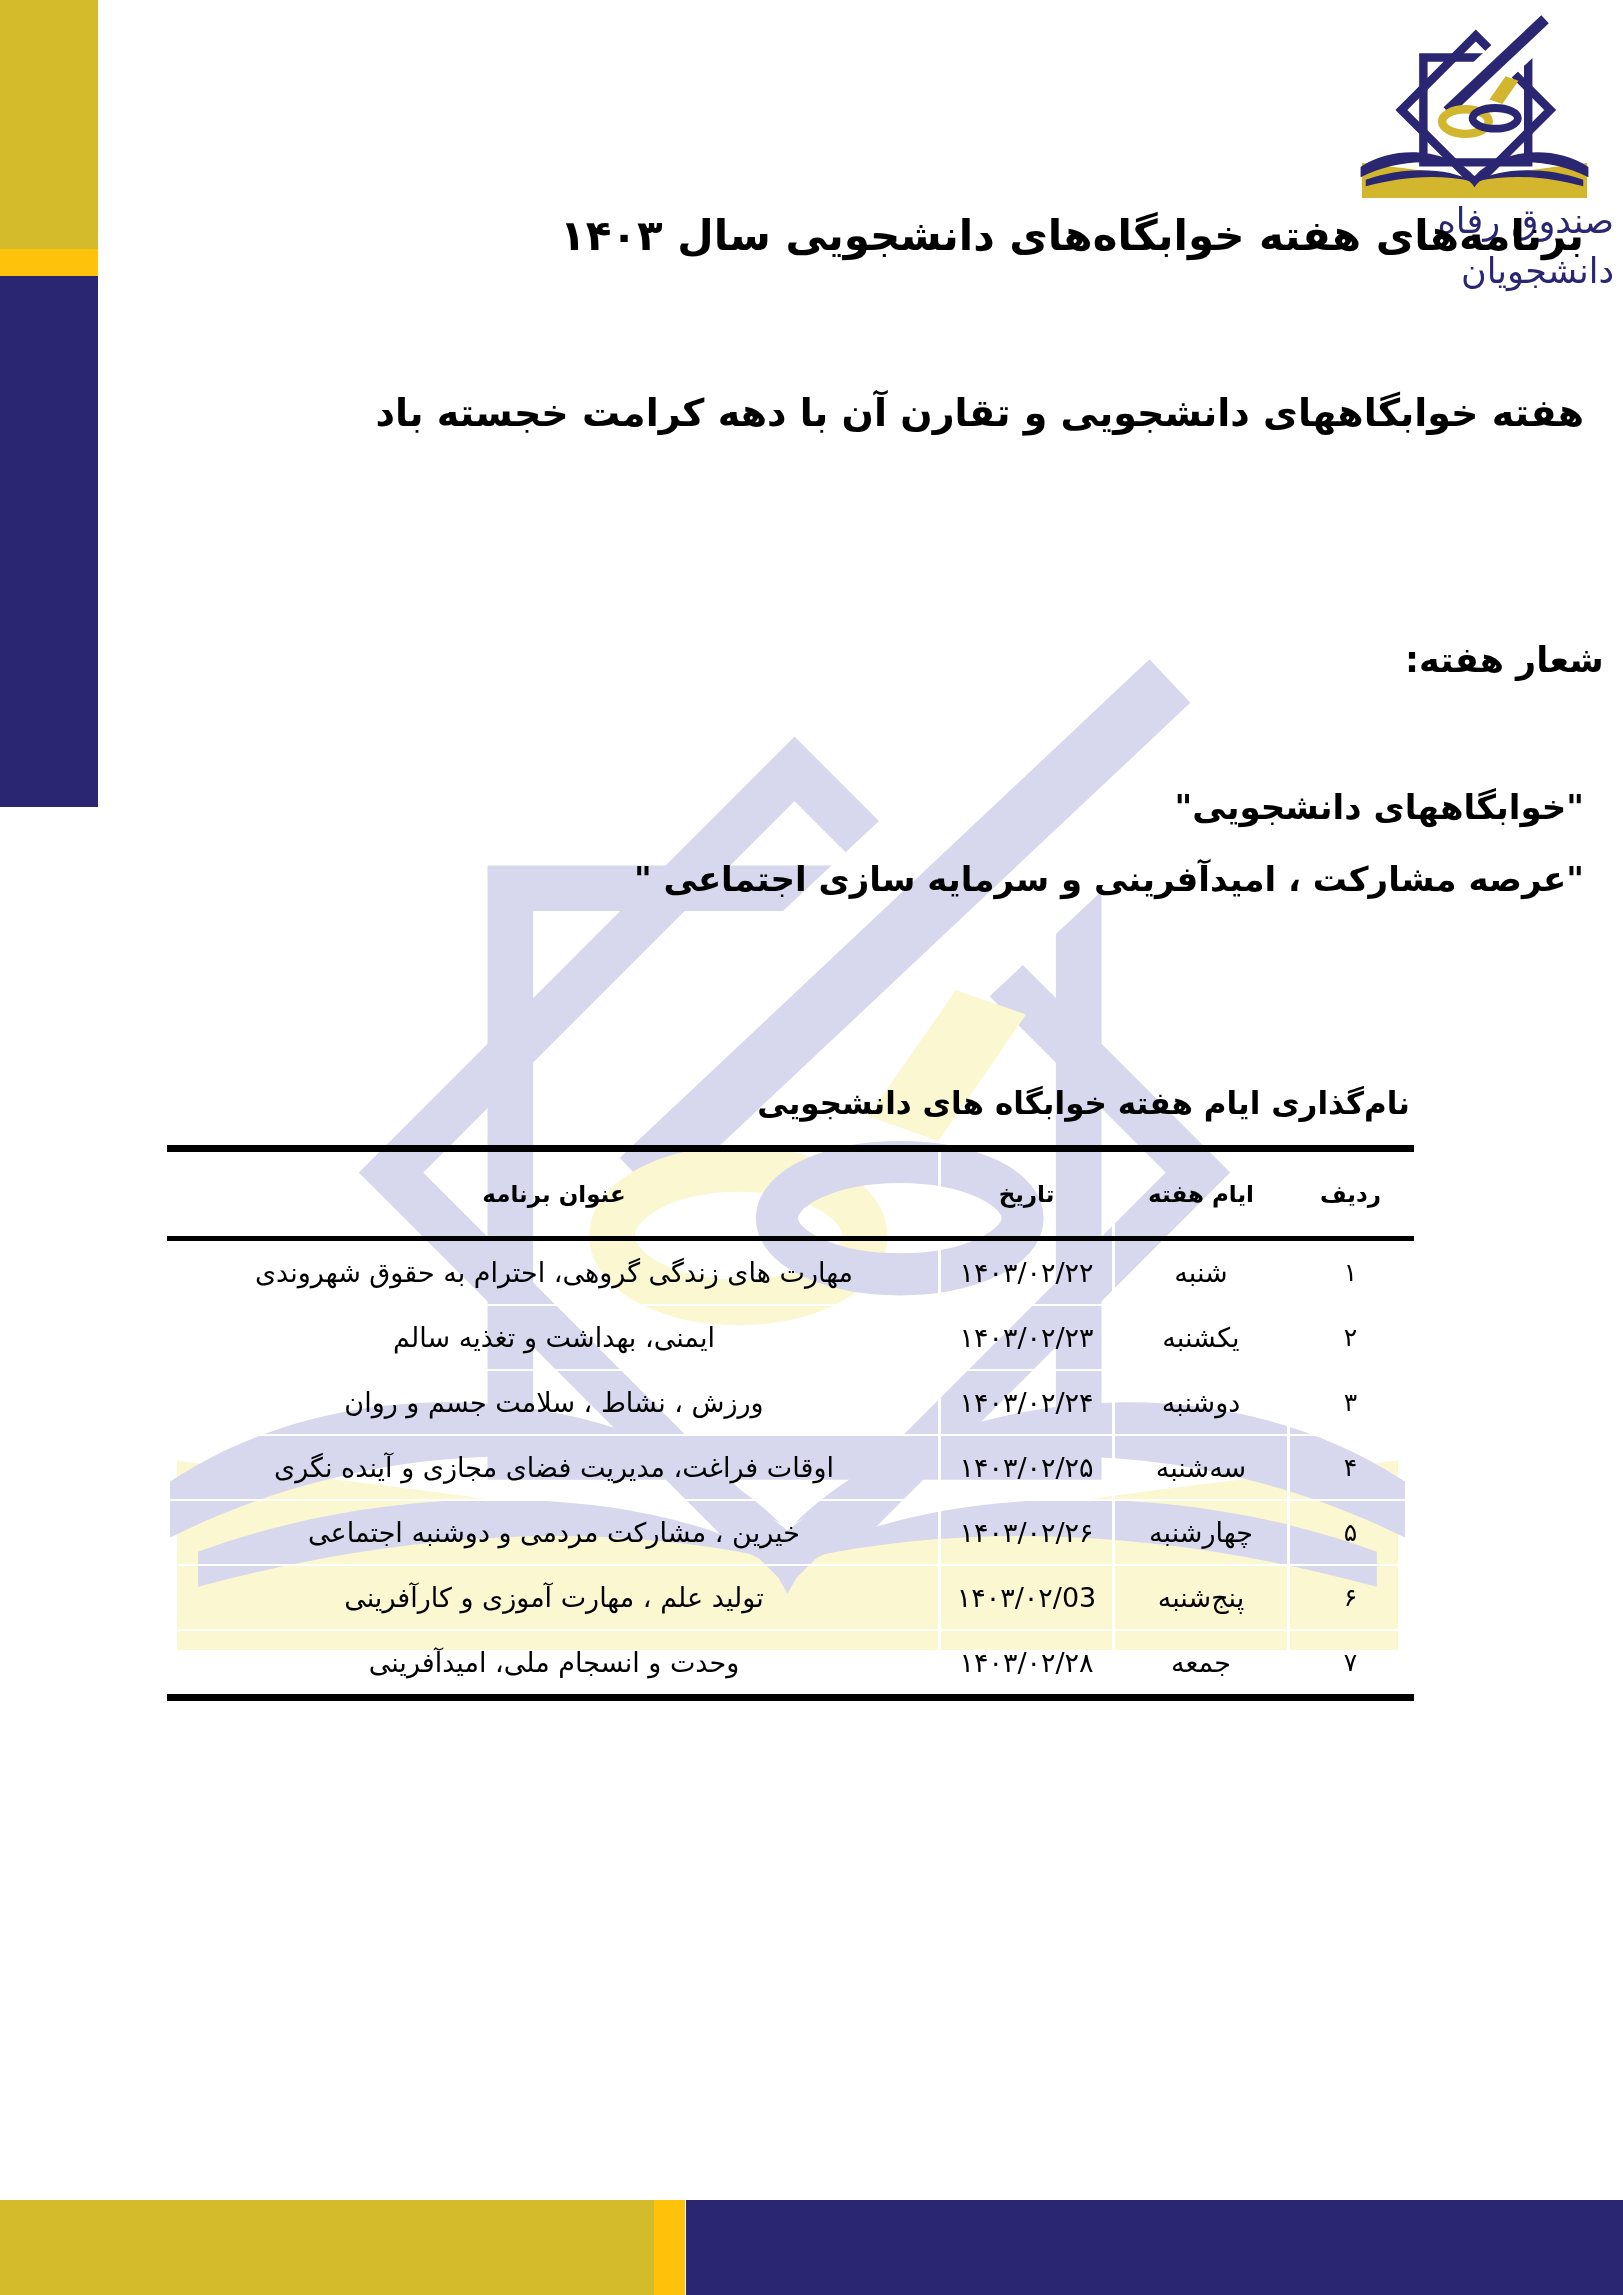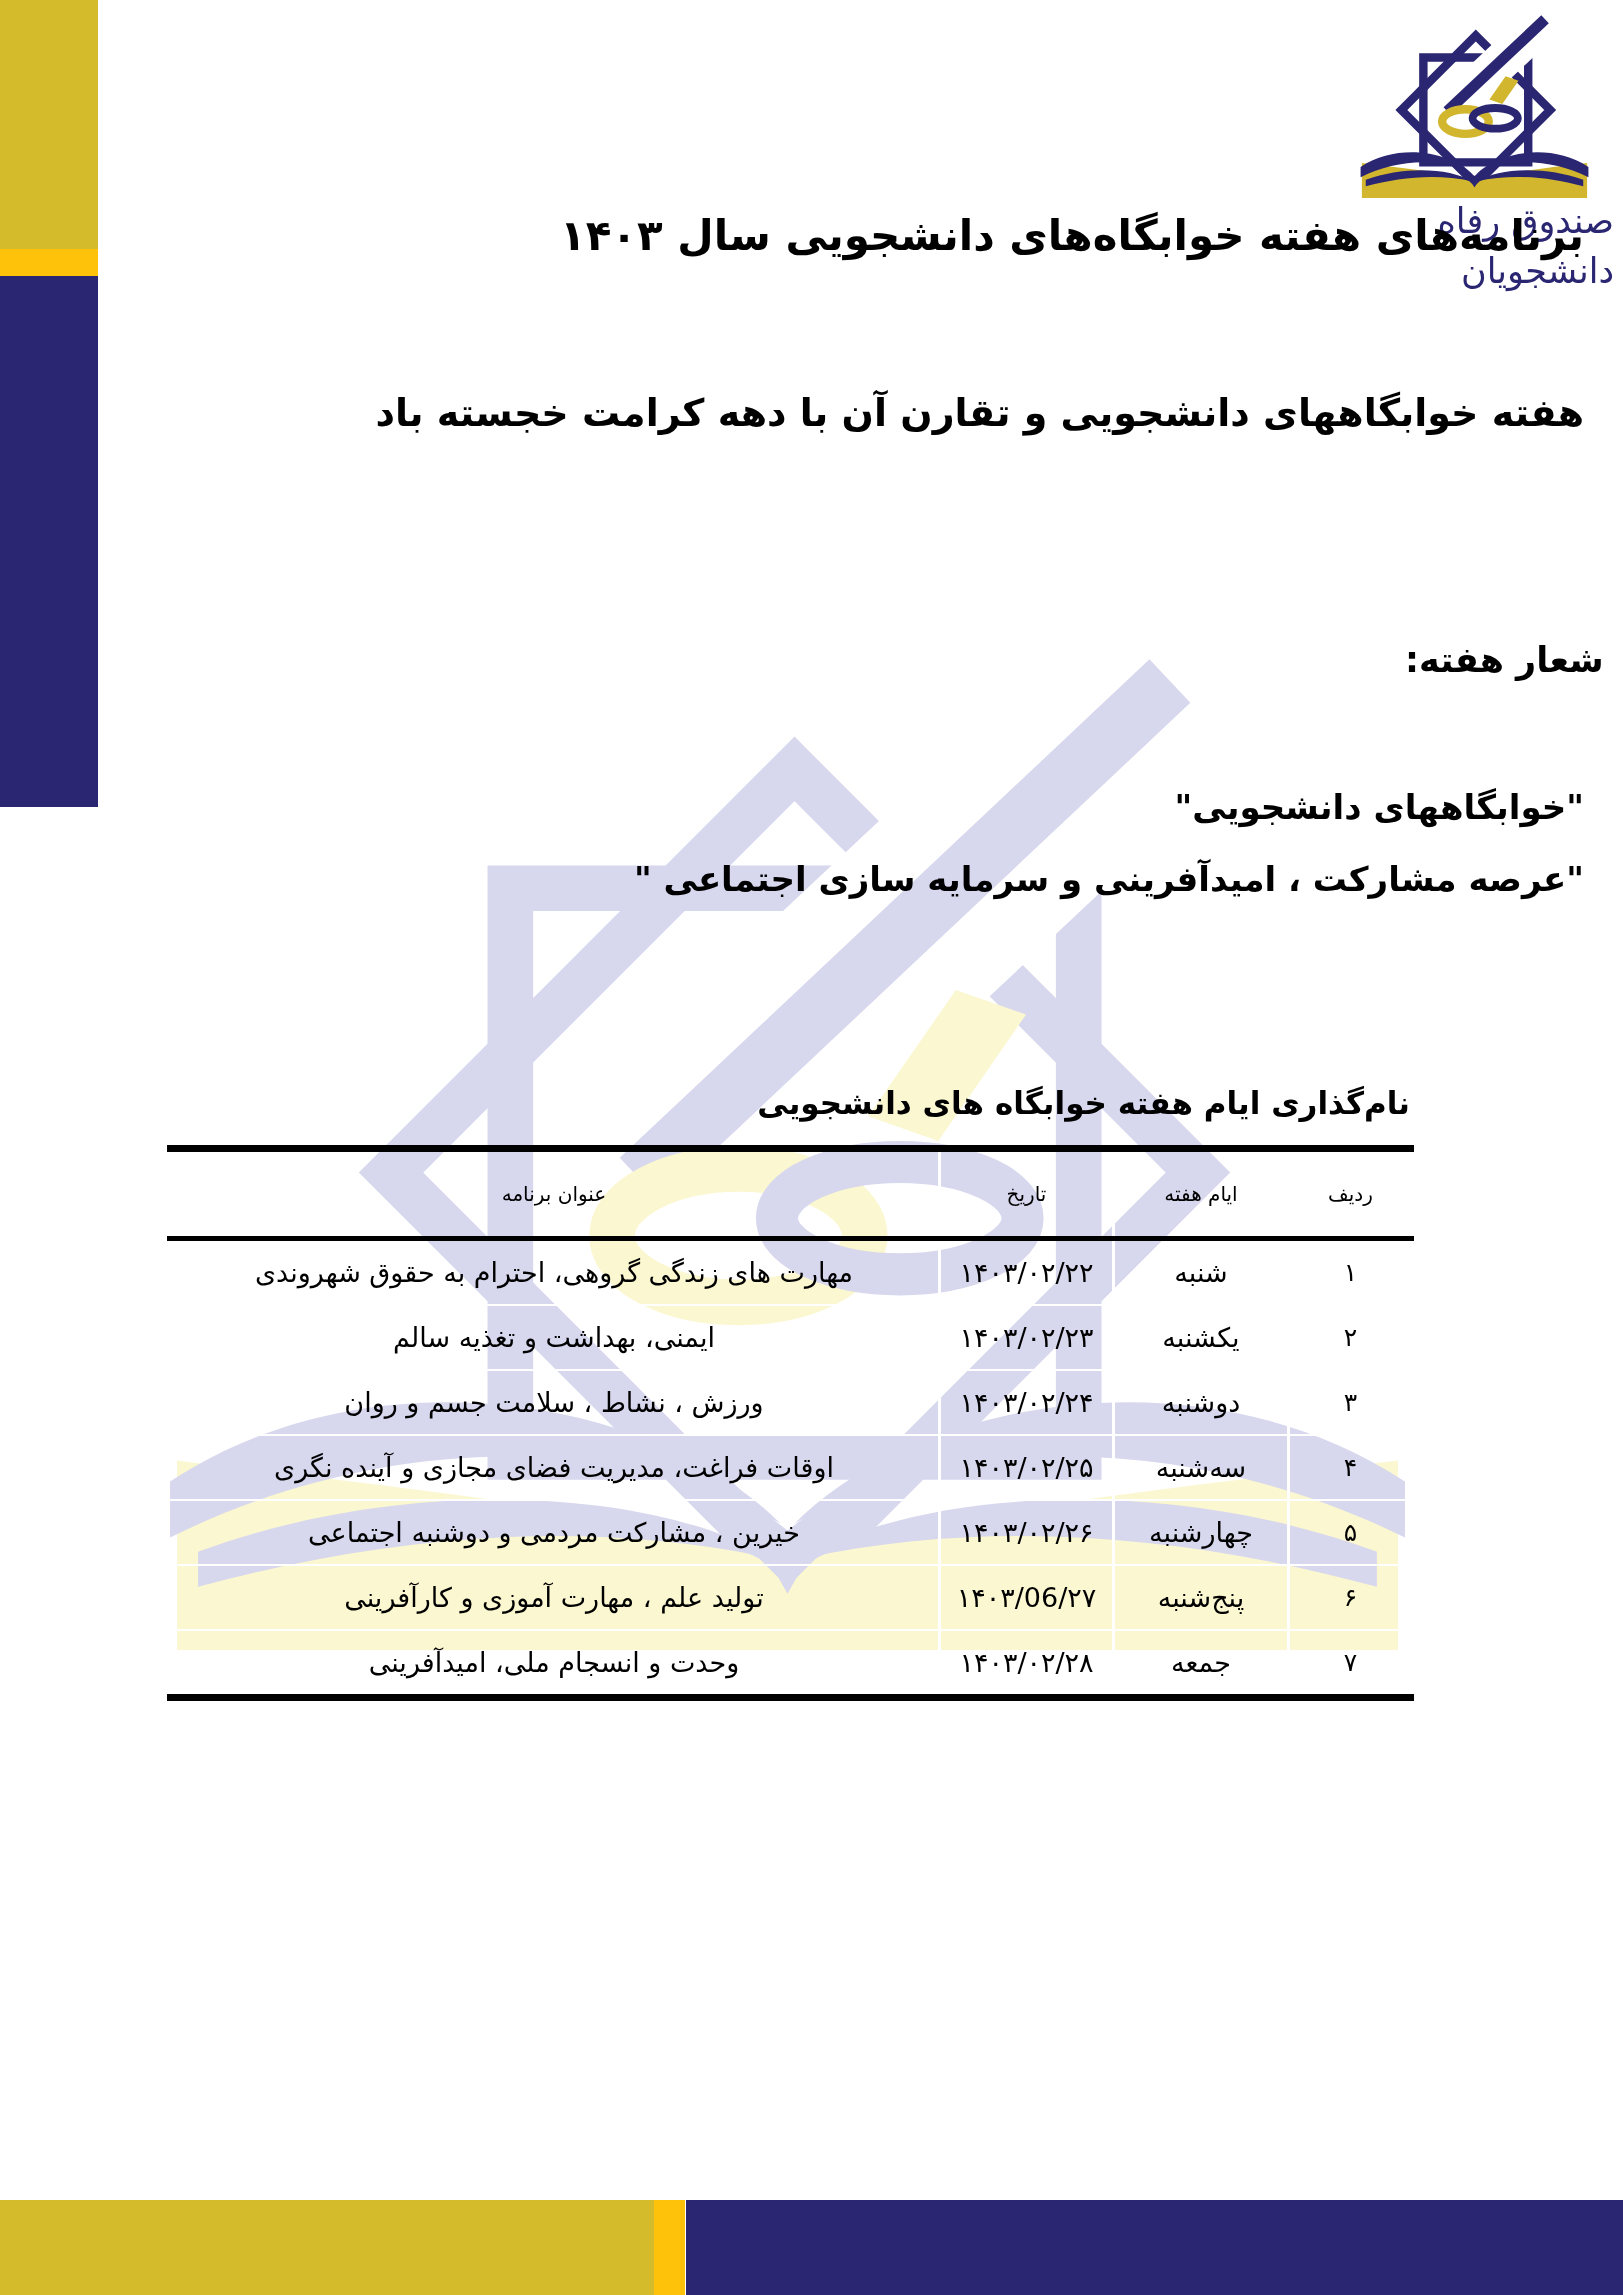--- a/index.html
+++ b/index.html
@@ -47,21 +47,21 @@
     position:absolute;left:167px;top:1145px;width:1245px;z-index:1;
     border-collapse:collapse;table-layout:fixed;direction:rtl;
     background:transparent;
   }
   .schedule td,.schedule th{
     border-left:3.3px solid #fff;border-right:3.3px solid #fff;
     padding:0 5.2px;text-align:center;vertical-align:middle;
     overflow:hidden;white-space:nowrap;
   }
   .schedule th{
-    height:84px;font-size:20px;font-weight:normal;
+    height:84px;font-size:23px;font-weight:bold;
     border-top:7.2px solid #000;border-bottom:5.9px solid #000;
   }
   .schedule td{height:63px;font-size:27px;font-weight:400;border-top:2.6px solid #fff;border-bottom:2.6px solid #fff;}
   .schedule tr:last-child td{border-bottom:7.2px solid #000;}
   .schedule td.c-no{font-size:25px;}
   .col-no{width:124px;} .col-day{width:175px;} .col-date{width:174px;} .col-prog{width:771px;}
 </style>
 </head>
 <body>
 
@@ -162,21 +162,21 @@
       </tr>
       <tr>
         <td class="c-no">۵</td>
         <td>چهارشنبه</td>
         <td>۱۴۰۳/۰۲/۲۶</td>
         <td>خیرین ، مشارکت مردمی و دوشنبه اجتماعی</td>
       </tr>
       <tr>
         <td class="c-no">۶</td>
         <td>پنج‌شنبه</td>
-        <td>۱۴۰۳/06/۲۷</td>
+        <td>۱۴۰۳/۰۲/03</td>
         <td>تولید علم ، مهارت آموزی و کارآفرینی</td>
       </tr>
       <tr>
         <td class="c-no">۷</td>
         <td>جمعه</td>
         <td>۱۴۰۳/۰۲/۲۸</td>
         <td>وحدت و انسجام ملی، امیدآفرینی</td>
       </tr>
     </tbody>
   </table>

